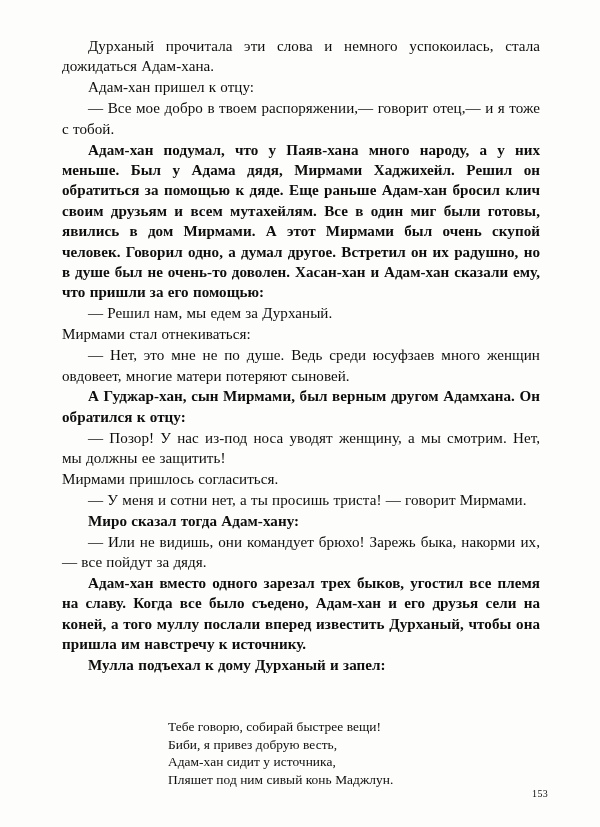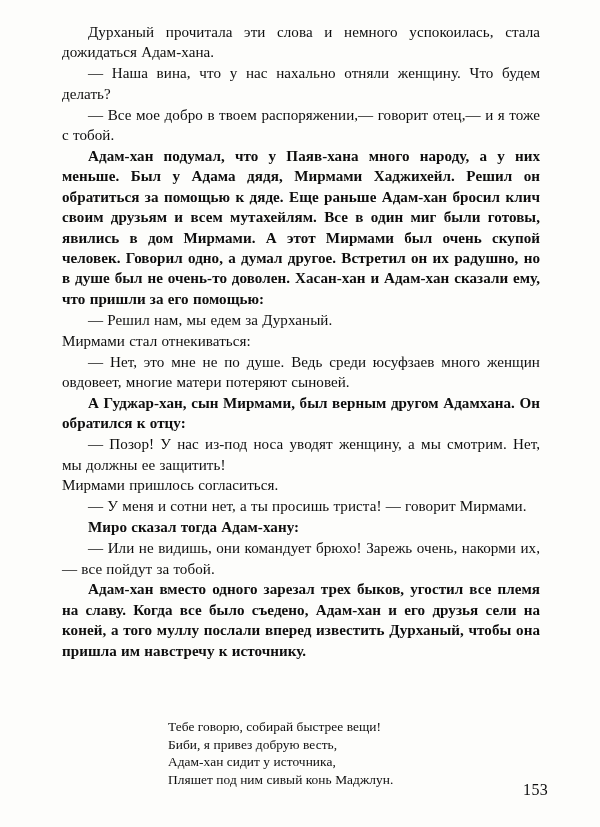--- a/index.html
+++ b/index.html
@@ -18,21 +18,21 @@
   .page {
     position: absolute;
     left: 0; top: 0;
     width: 600px;
     height: 827px;
     background: #fdfdfb;
   }
   .text-column {
     position: absolute;
     left: 62px;
-    top: 22px;
+    top: 36px;
     width: 478px;
   }
   p.para {
     margin: 0 0 0.5px 0;
     font-size: 15.1px;
     line-height: 20.4px;
     text-align: justify;
     text-indent: 26px;
     letter-spacing: 0.05px;
     word-spacing: 0.4px;
@@ -56,44 +56,45 @@
   .verse div {
     font-size: 13.4px;
     line-height: 17.6px;
     text-align: left;
     letter-spacing: 0.05px;
   }
   .page-number {
     position: absolute;
     right: 52px;
     bottom: 28px;
-    font-size: 16px;
+    font-size: 10px;
     letter-spacing: 0.3px;
   }
 </style>
 </head>
 <body>
 
 <div class="page">
 
   <div class="text-column">
     <p class="para">Дурханый прочитала эти слова и немного успокоилась, стала дожидаться Адам-хана.</p>
-    <p class="para dash">— Наша вина, что у нас нахально отняли женщину. Что будем делать?</p>
+    <p class="para">Адам-хан пришел к отцу:</p>
     <p class="para dash">— Все мое добро в твоем распоряжении,— говорит отец,— и я тоже с тобой.</p>
     <p class="para gap-top">Адам-хан подумал, что у Паяв-хана много народу, а у них меньше. Был у Адама дядя, Мирмами Хаджихейл. Решил он обратиться за помощью к дяде. Еще раньше Адам-хан бросил клич своим друзьям и всем мутахейлям. Все в один миг были готовы, явились в дом Мирмами. А этот Мирмами был очень скупой человек. Говорил одно, а думал другое. Встретил он их радушно, но в душе был не очень-то доволен. Хасан-хан и Адам-хан сказали ему, что пришли за его помощью:</p>
     <p class="para dash">— Решил нам, мы едем за Дурханый.</p>
     <p class="para cont">Мирмами стал отнекиваться:</p>
     <p class="para dash">— Нет, это мне не по душе. Ведь среди юсуфзаев много женщин овдовеет, многие матери потеряют сыновей.</p>
     <p class="para gap-top">А Гуджар-хан, сын Мирмами, был верным другом Адамхана. Он обратился к отцу:</p>
     <p class="para dash">— Позор! У нас из-под носа уводят женщину, а мы смотрим. Нет, мы должны ее защитить!</p>
     <p class="para cont">Мирмами пришлось согласиться.</p>
     <p class="para dash">— У меня и сотни нет, а ты просишь триста! — говорит Мирмами.</p>
     <p class="para gap-top">Миро сказал тогда Адам-хану:</p>
-    <p class="para dash">— Или не видишь, они командует брюхо! Зарежь очень, накорми их,— все пойдут за тобой.</p>
+    <p class="para dash">— Или не видишь, они командует брюхо! Зарежь быка, накорми их,— все пойдут за дядя.</p>
     <p class="para gap-top">Адам-хан вместо одного зарезал трех быков, угостил все племя на славу. Когда все было съедено, Адам-хан и его друзья сели на коней, а того муллу послали вперед известить Дурханый, чтобы она пришла им навстречу к источнику.</p>
+    <p class="para gap-top">Мулла подъехал к дому Дурханый и запел:</p>
   </div>
 
   <div class="verse">
     <div>Тебе говорю, собирай быстрее вещи!</div>
     <div>Биби, я привез добрую весть,</div>
     <div>Адам-хан сидит у источника,</div>
     <div>Пляшет под ним сивый конь Маджлун.</div>
   </div>
 
   <div class="page-number">153</div>

